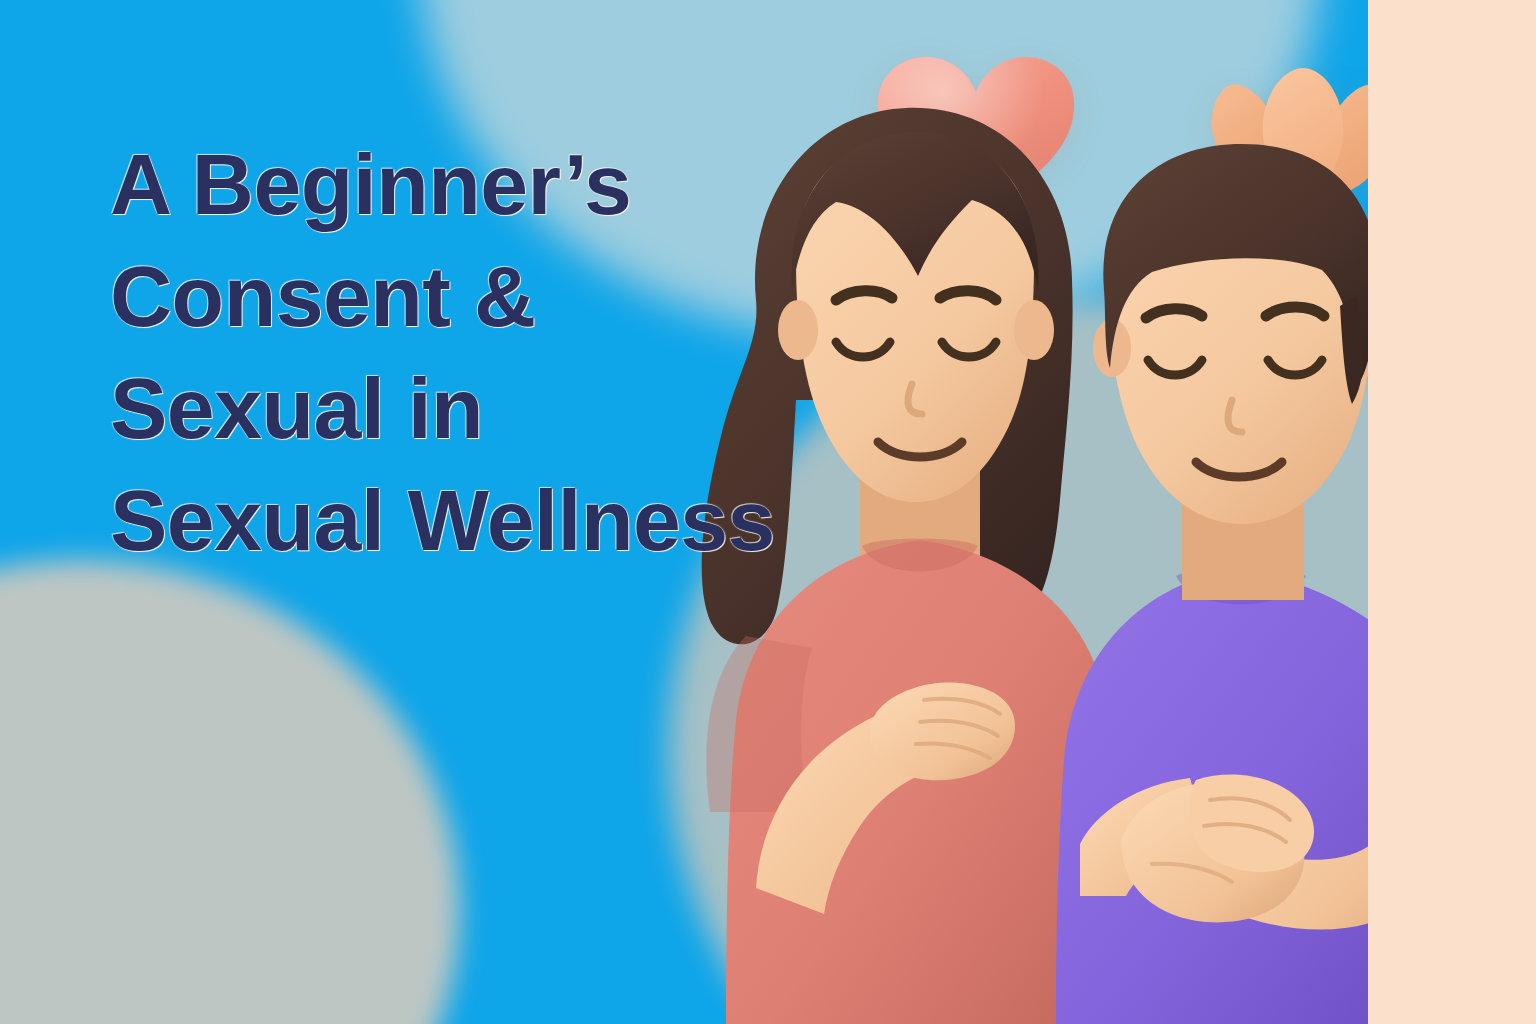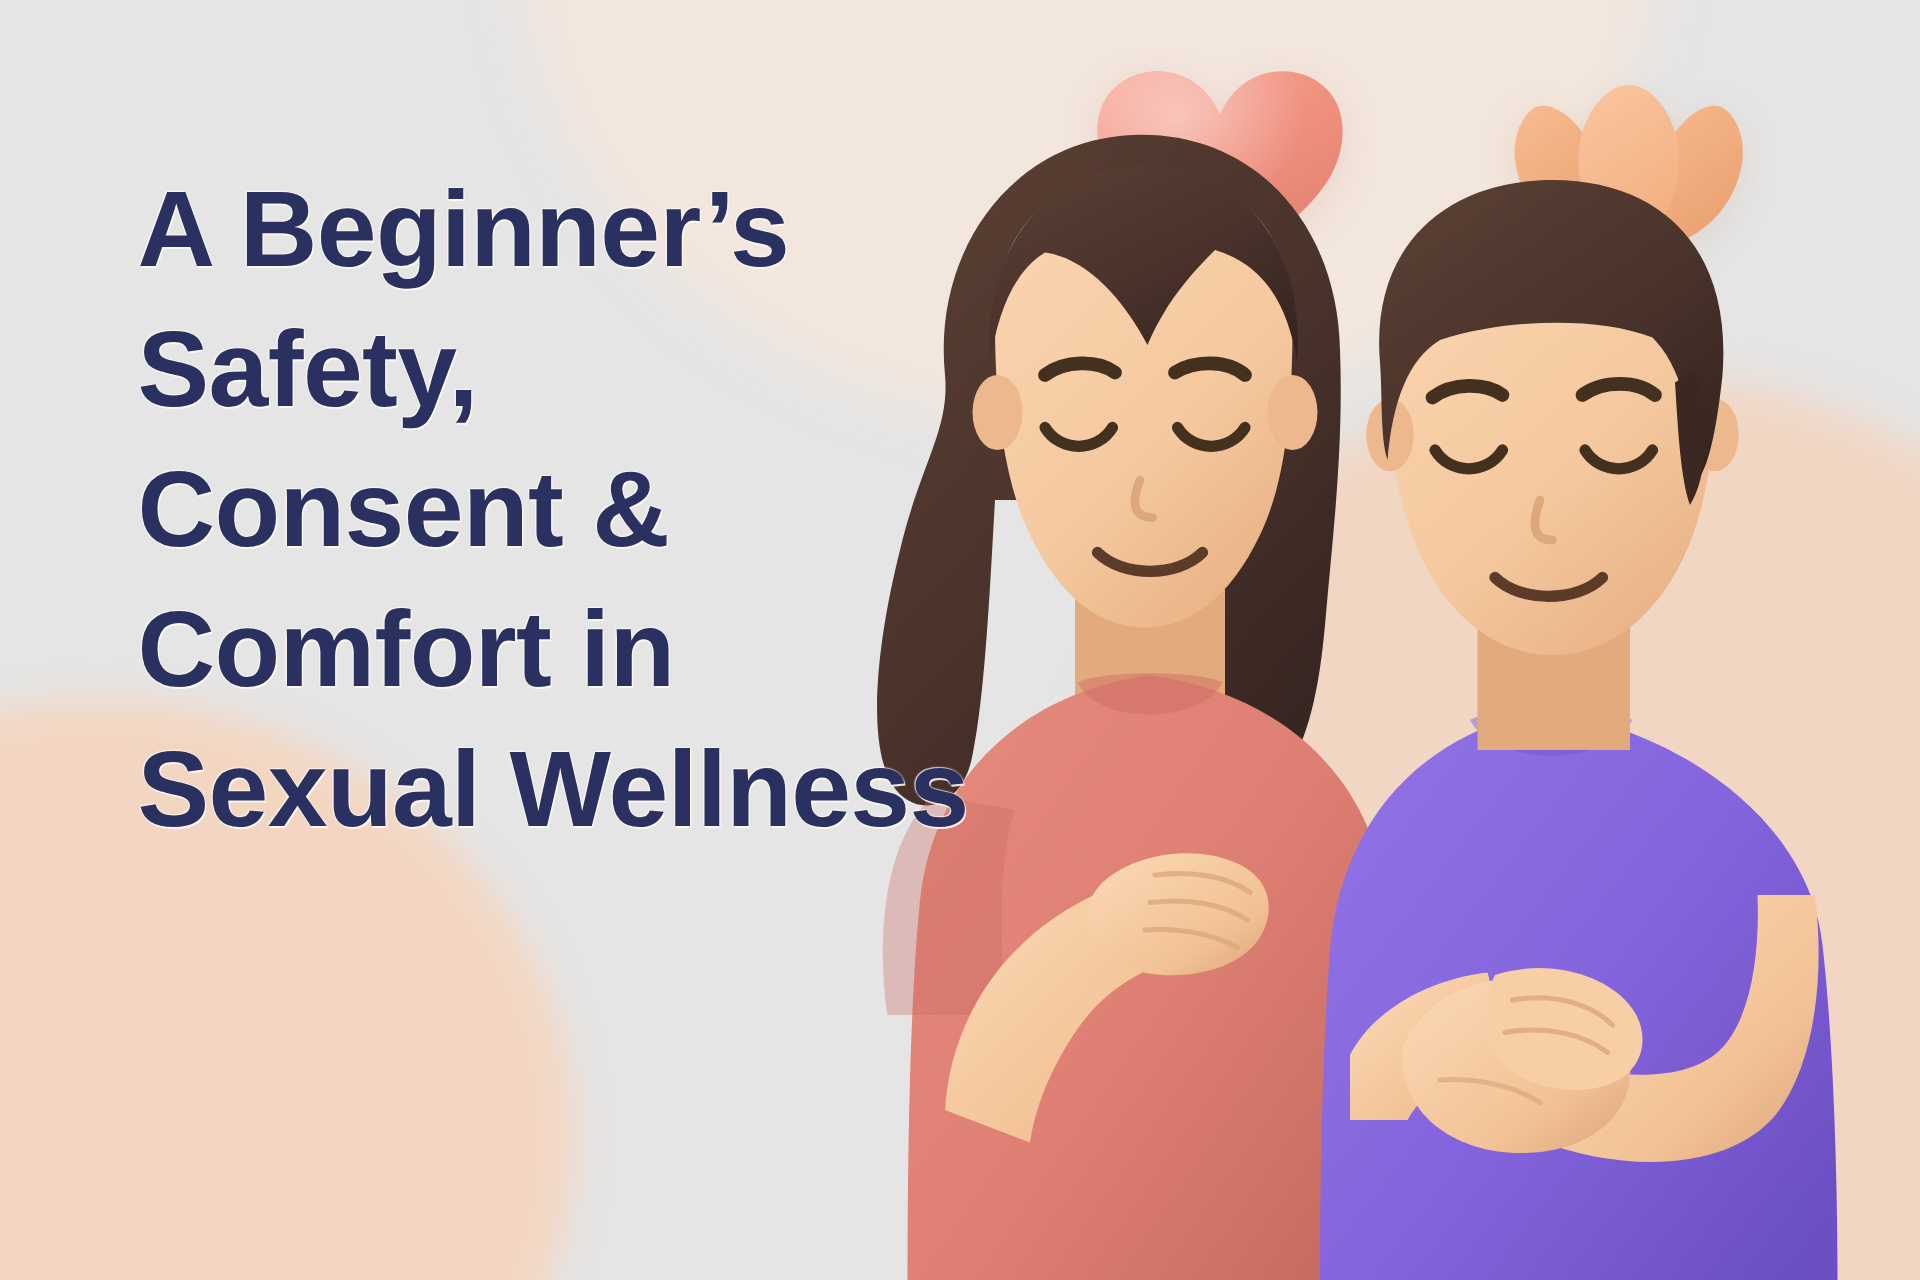--- a/index.html
+++ b/index.html
@@ -8,23 +8,23 @@
   html, body {
     width: 1536px;
     height: 1024px;
     overflow: hidden;
     background: #FBE0CC;
     font-family: "Liberation Sans", sans-serif;
   }
 
   #banner {
     position: relative;
-    width: 1536px;
+    width: 1368px;
     height: 1024px;
-    background: #e5e5e5;
+    background: #0ea5e9;
     overflow: hidden;
   }
 
   
   .bg-blob {
     position: absolute;
     border-radius: 50%;
     pointer-events: none;
   }
   #blob-left {
@@ -352,19 +352,18 @@
           <path d="M650 800 C 684 794, 714 804, 730 820" fill="none" stroke="#DCA87C" stroke-width="4" stroke-linecap="round" opacity=".8"></path>
           <path d="M644 826 C 678 820, 708 828, 726 842" fill="none" stroke="#DCA87C" stroke-width="4" stroke-linecap="round" opacity=".8"></path>
           <path d="M592 864 C 624 862, 654 870, 672 882" fill="none" stroke="#DCA87C" stroke-width="4" stroke-linecap="round" opacity=".7"></path>
         </g>
       </g>
     </svg>
   </div>
 
   <h1 id="headline">
     <span class="hl-line">A Beginner’s</span>
-    <span class="hl-line">Safety,</span>
     <span class="hl-line">Consent &amp;</span>
-    <span class="hl-line">Comfort in</span>
+    <span class="hl-line">Sexual in</span>
     <span class="hl-line">Sexual Wellness</span>
   </h1>
 
 </div>
 
 </body></html>

